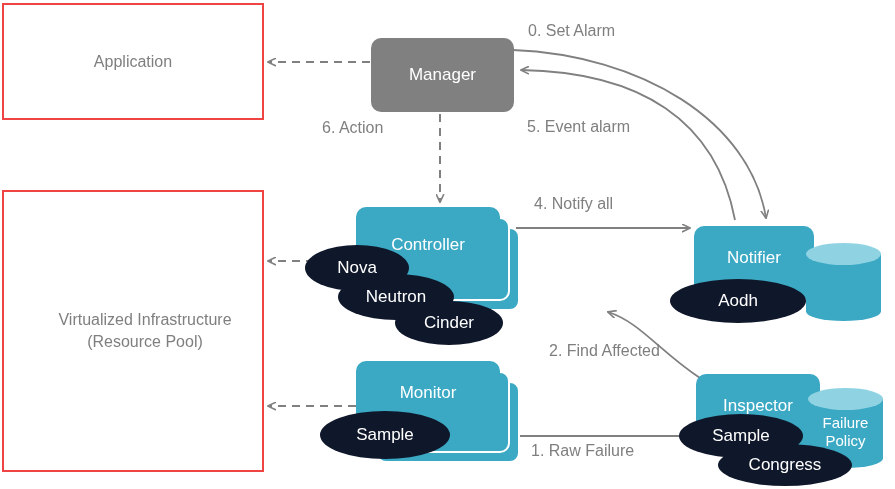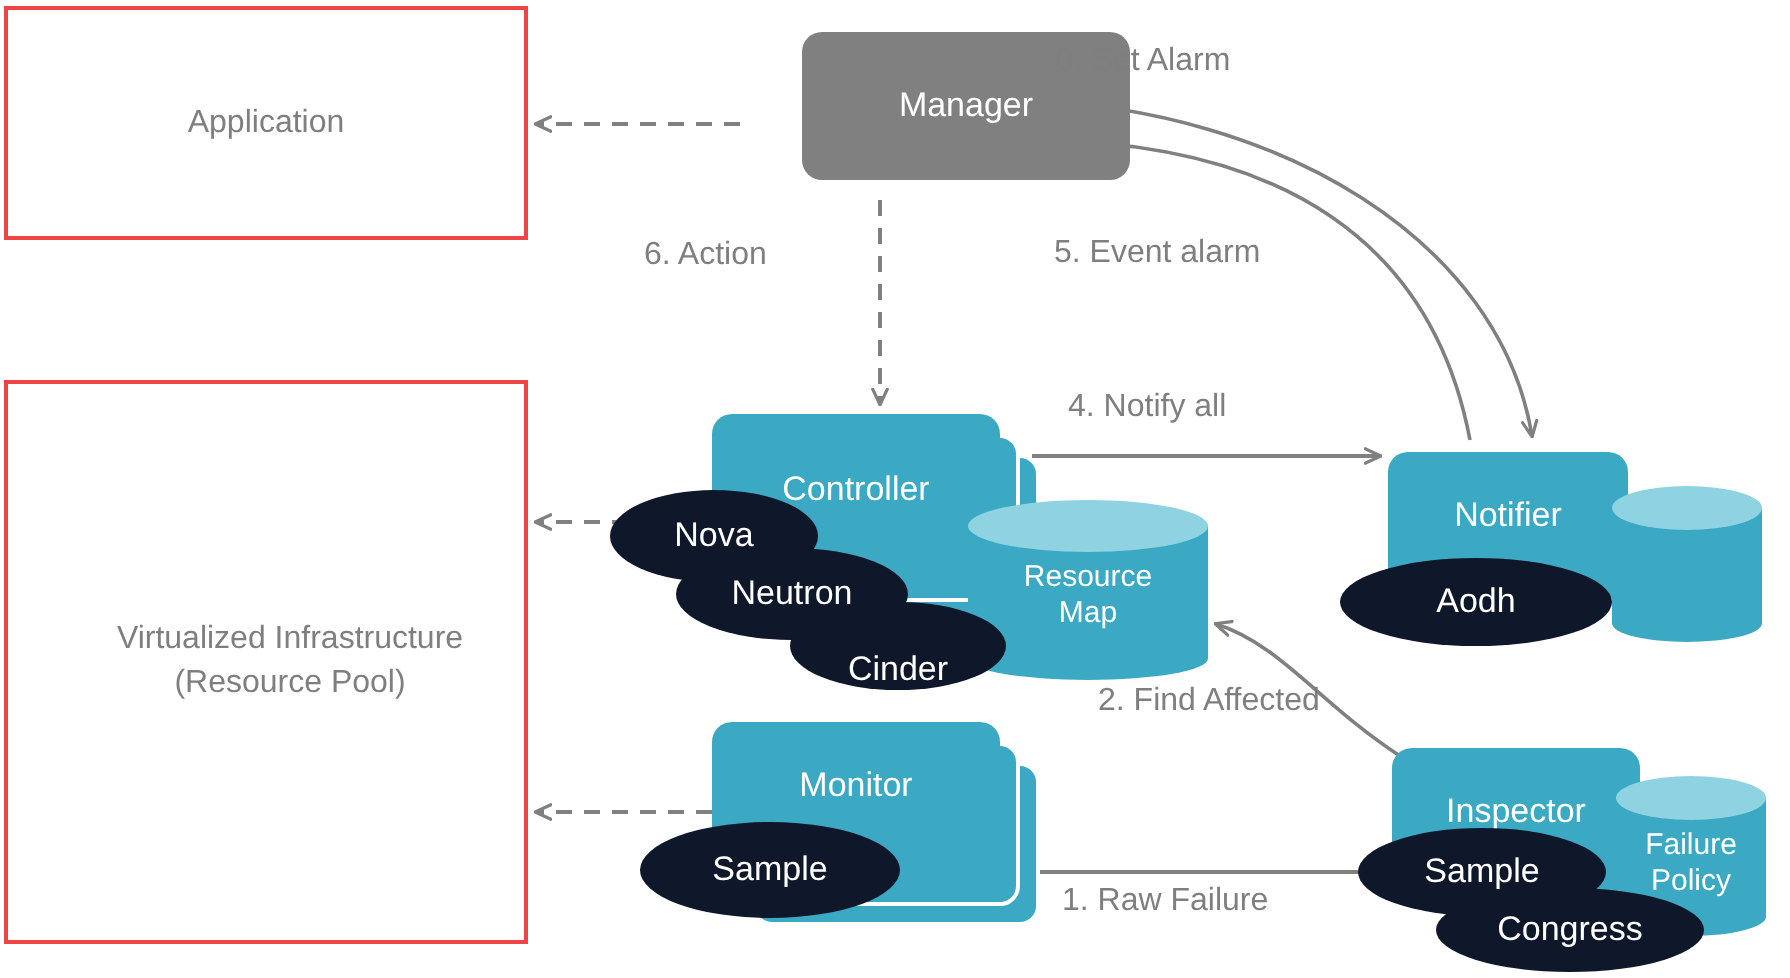--- a/index.html
+++ b/index.html
@@ -63,46 +63,38 @@
     <span class="lbl">Application</span>
   </div>
 
   <div class="node plainbox" style="left:2px;top:190px;width:262px;height:282px;padding-left:24px;">
     <span class="lbl">
       <span>Virtualized  Infrastructure</span><br>
       <span>(Resource Pool)</span>
     </span>
   </div>
 
-  <div class="node mgrbox" style="left:371px;top:16px;width:164px;height:74px;margin-left:30px;">
+  <div class="node mgrbox" style="left:371px;top:38px;width:143px;height:74px;">
     <span class="lbl">Manager</span>
   </div>
 
   <div class="node stackback" style="left:376px;top:227px;width:144px;height:84px;"></div>
   <div class="node stackback" style="left:366px;top:217px;width:144px;height:84px;"></div>
   <div class="node bluebox" style="left:356px;top:207px;width:144px;height:84px;">
     <span class="lbl" style="top:28px;">Controller</span>
   </div>
 
-  <div class="cyl" style="left:484px;top:250px;width:120px;height:90px;">
-    <div class="body" style="top:13px;height:77px;"></div>
-    <div class="top" style="top:0;"></div>
-    <div class="txt" style="top:30px;">
-      <span>Resource</span><br>
-      <span>Map</span>
-    </div>
-  </div>
 
   <div class="pill" style="left:305px;top:245px;width:104px;height:46px;">
     <span class="lbl">Nova</span>
   </div>
   <div class="pill" style="left:338px;top:274px;width:116px;height:46px;">
     <span class="lbl">Neutron</span>
   </div>
-  <div class="pill" style="left:395px;top:301px;width:108px;height:44px;align-items:flex-end;">
+  <div class="pill" style="left:395px;top:301px;width:108px;height:44px;">
     <span class="lbl">Cinder</span>
   </div>
 
   <div class="node stackback" style="left:376px;top:381px;width:144px;height:82px;"></div>
   <div class="node stackback" style="left:366px;top:371px;width:144px;height:82px;"></div>
   <div class="node bluebox" style="left:356px;top:361px;width:144px;height:82px;">
     <span class="lbl" style="top:22px;">Monitor</span>
   </div>
   <div class="pill" style="left:320px;top:411px;width:130px;height:48px;">
     <span class="lbl">Sample</span>

